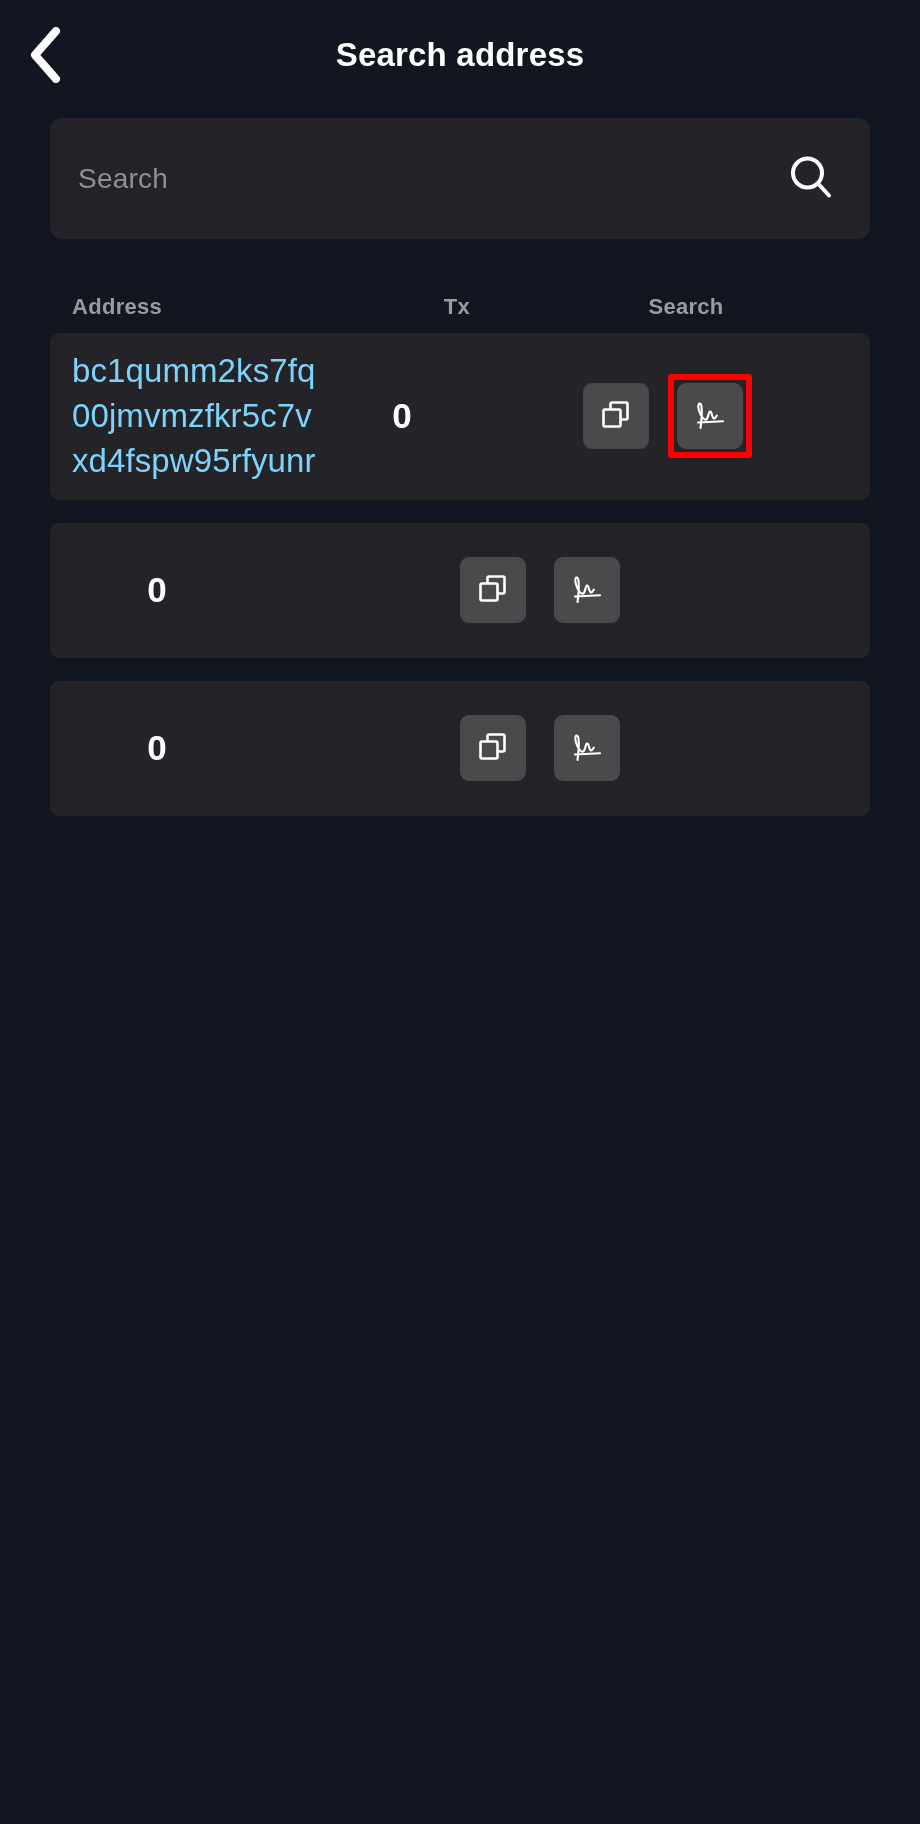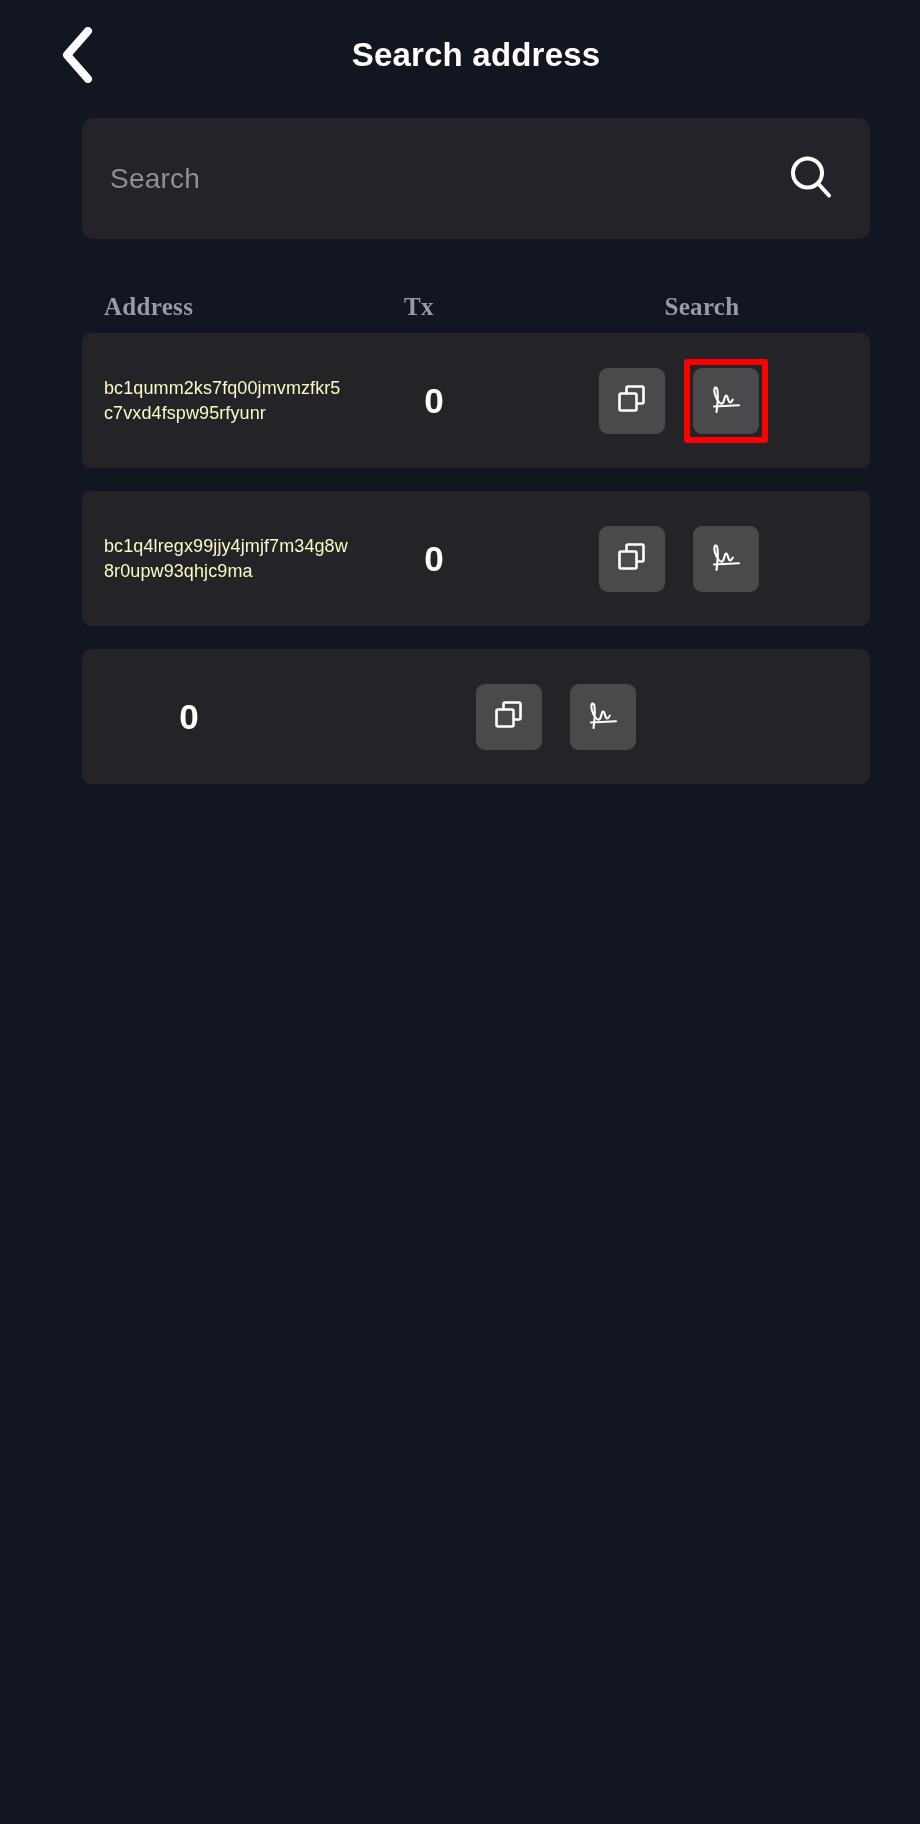--- a/index.html
+++ b/index.html
@@ -10,21 +10,20 @@
     background: #121620;
     font-family: "Liberation Sans", sans-serif;
     overflow: hidden;
   }
 
   .screen {
     position: relative;
     width: 920px;
     height: 1668px;
     background: #121620;
-    padding-left: 32px;
   }
 
   
   .header {
     position: relative;
     height: 108px;
     display: flex;
     align-items: center;
     justify-content: center;
   }
@@ -95,48 +94,47 @@
   }
 
   .table-head {
     display: flex;
     align-items: center;
     height: 52px;
     padding: 0 22px 0 22px;
   }
 
   .th {
-    font-size: 25px;
+    font-size: 22px;
     font-weight: bold;
     color: #9a9aa2;
     letter-spacing: 0.3px;
-    font-family: Liberation Serif, serif;
   }
 
   .col-address { flex: 0 0 300px; text-align: left; }
-  .col-tx      { flex: 0 0 170px; }
+  .col-tx      { flex: 0 0 170px; text-align: center; }
   .col-actions { flex: 1;         text-align: center; }
 
   .table-head .col-actions { padding-right: 18px; }
 
   .row {
     display: flex;
     align-items: center;
     background: #232328;
     border-radius: 9px;
     min-height: 135px;
     padding: 0 22px;
     margin-bottom: 23px;
   }
 
   .cell-address {
     flex: 0 0 300px;
-    font-size: 18px;
+    font-size: 33px;
     line-height: 1.36;
-    color: #fef9c3;
+    color: #7dd3fc;
     word-break: break-all;
     letter-spacing: 0.1px;
     padding: 16px 0;
     max-width: 245px;
   }
 
   .cell-tx {
     flex: 0 0 170px;
     text-align: center;
     font-size: 35px;
@@ -231,21 +229,20 @@
             <svg width="36" height="32" viewBox="0 0 36 32" fill="none" xmlns="http://www.w3.org/2000/svg">
               <path d="M8.5 29 C9.5 22 10 12 9.5 7.5 C9.2 4.5 7.5 3.5 6.6 5.5 C5.6 7.8 7.2 14 10.5 18.5 C12.4 21.1 14.3 21.4 15.3 19.2 C16.1 17.4 16.6 14.5 17.3 13.2 C18 11.9 19.1 12.6 19.6 14.6 C20.1 16.6 20.6 19 22 19.4 C23.2 19.7 24 18 24.8 16.6" stroke="#ffffff" stroke-width="2.1" stroke-linecap="round" fill="none"></path>
               <path d="M6 23.5 L31 22.2" stroke="#ffffff" stroke-width="2.1" stroke-linecap="round"></path>
             </svg>
           </span>
         </button>
       </div>
     </div>
 
     <div class="row">
-      <div class="cell-address">bc1q4lregx99jjy4jmjf7m34g8w8r0upw93qhjc9ma</div>
       <div class="cell-tx">0</div>
       <div class="cell-actions">
         <button class="action-btn">
           <span>
             <svg width="34" height="34" viewBox="0 0 34 34" fill="none" xmlns="http://www.w3.org/2000/svg">
               <rect x="11.5" y="4.5" width="17" height="17" rx="1.5" stroke="#ffffff" stroke-width="2.6" fill="none"></rect>
               <rect x="4.5" y="11.5" width="17" height="17" rx="1.5" stroke="#ffffff" stroke-width="2.6" fill="#4a4a4d"></rect>
             </svg>
           </span>
         </button>

